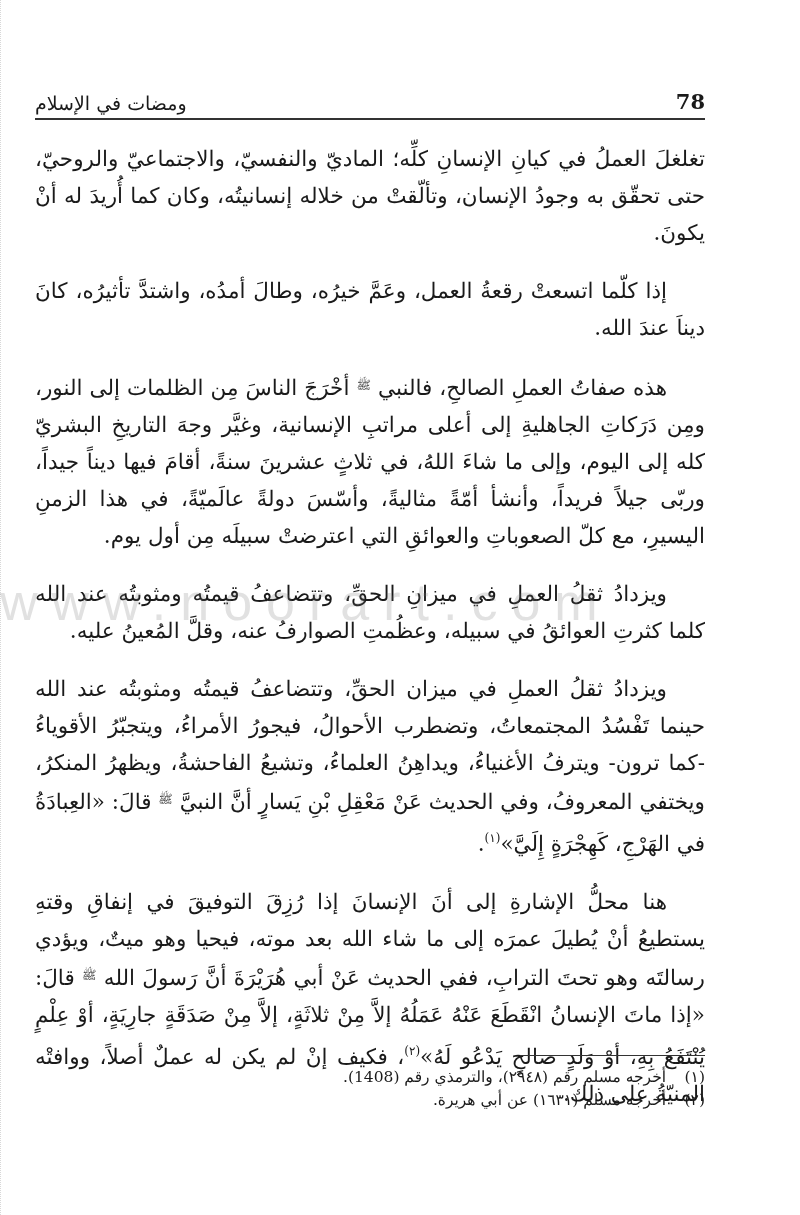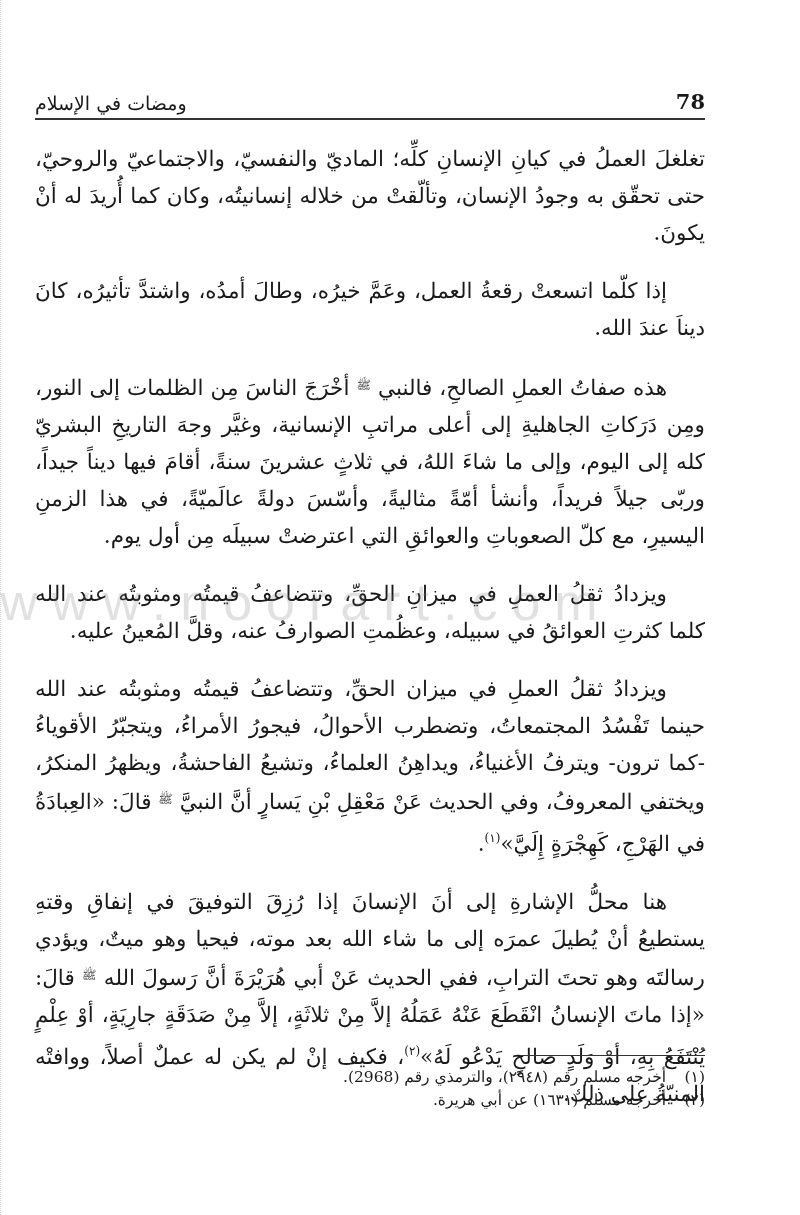--- a/index.html
+++ b/index.html
@@ -106,21 +106,21 @@
       <span>هنا محلُّ الإشارةِ إلى أنَ الإنسانَ إذا رُزِقَ التوفيقَ في إنفاقِ وقتهِ يستطيعُ أنْ يُطيلَ عمرَه إلى ما شاء الله بعد موته، فيحيا وهو ميتٌ، ويؤدي رسالتَه وهو تحتَ الترابِ، ففي الحديث عَنْ أبي هُرَيْرَةَ أنَّ رَسولَ الله</span>
       <span class="honorific">ﷺ</span>
       <span>قالَ: «إذا ماتَ الإنسانُ انْقَطَعَ عَنْهُ عَمَلُهُ إلاَّ مِنْ ثلاثَةٍ، إلاَّ مِنْ صَدَقَةٍ جارِيَةٍ، أوْ عِلْمٍ يُنْتَفَعُ بِهِ، أوْ وَلَدٍ صالحٍ يَدْعُو لَهُ»</span><span class="fn-ref">(٢)</span><span>، فكيف إنْ لم يكن له عملٌ أصلاً، ووافتْه المنيّةُ على ذلك.</span>
     </p>
   </div>
 
   <div class="footnotes">
     <div class="fn-rule"></div>
     <div class="footnote">
       <span class="fn-num">(١)</span>
-      <span>أخرجه مسلم رقم (٢٩٤٨)، والترمذي رقم (2968).</span>
+      <span>أخرجه مسلم رقم (٢٩٤٨)، والترمذي رقم (1408).</span>
     </div>
     <div class="footnote">
       <span class="fn-num">(٢)</span>
       <span>أخرجه مسلم (١٦٣١) عن أبي هريرة.</span>
     </div>
   </div>
 </div>
 
 <div class="watermark">www.noorart.com</div>
 

